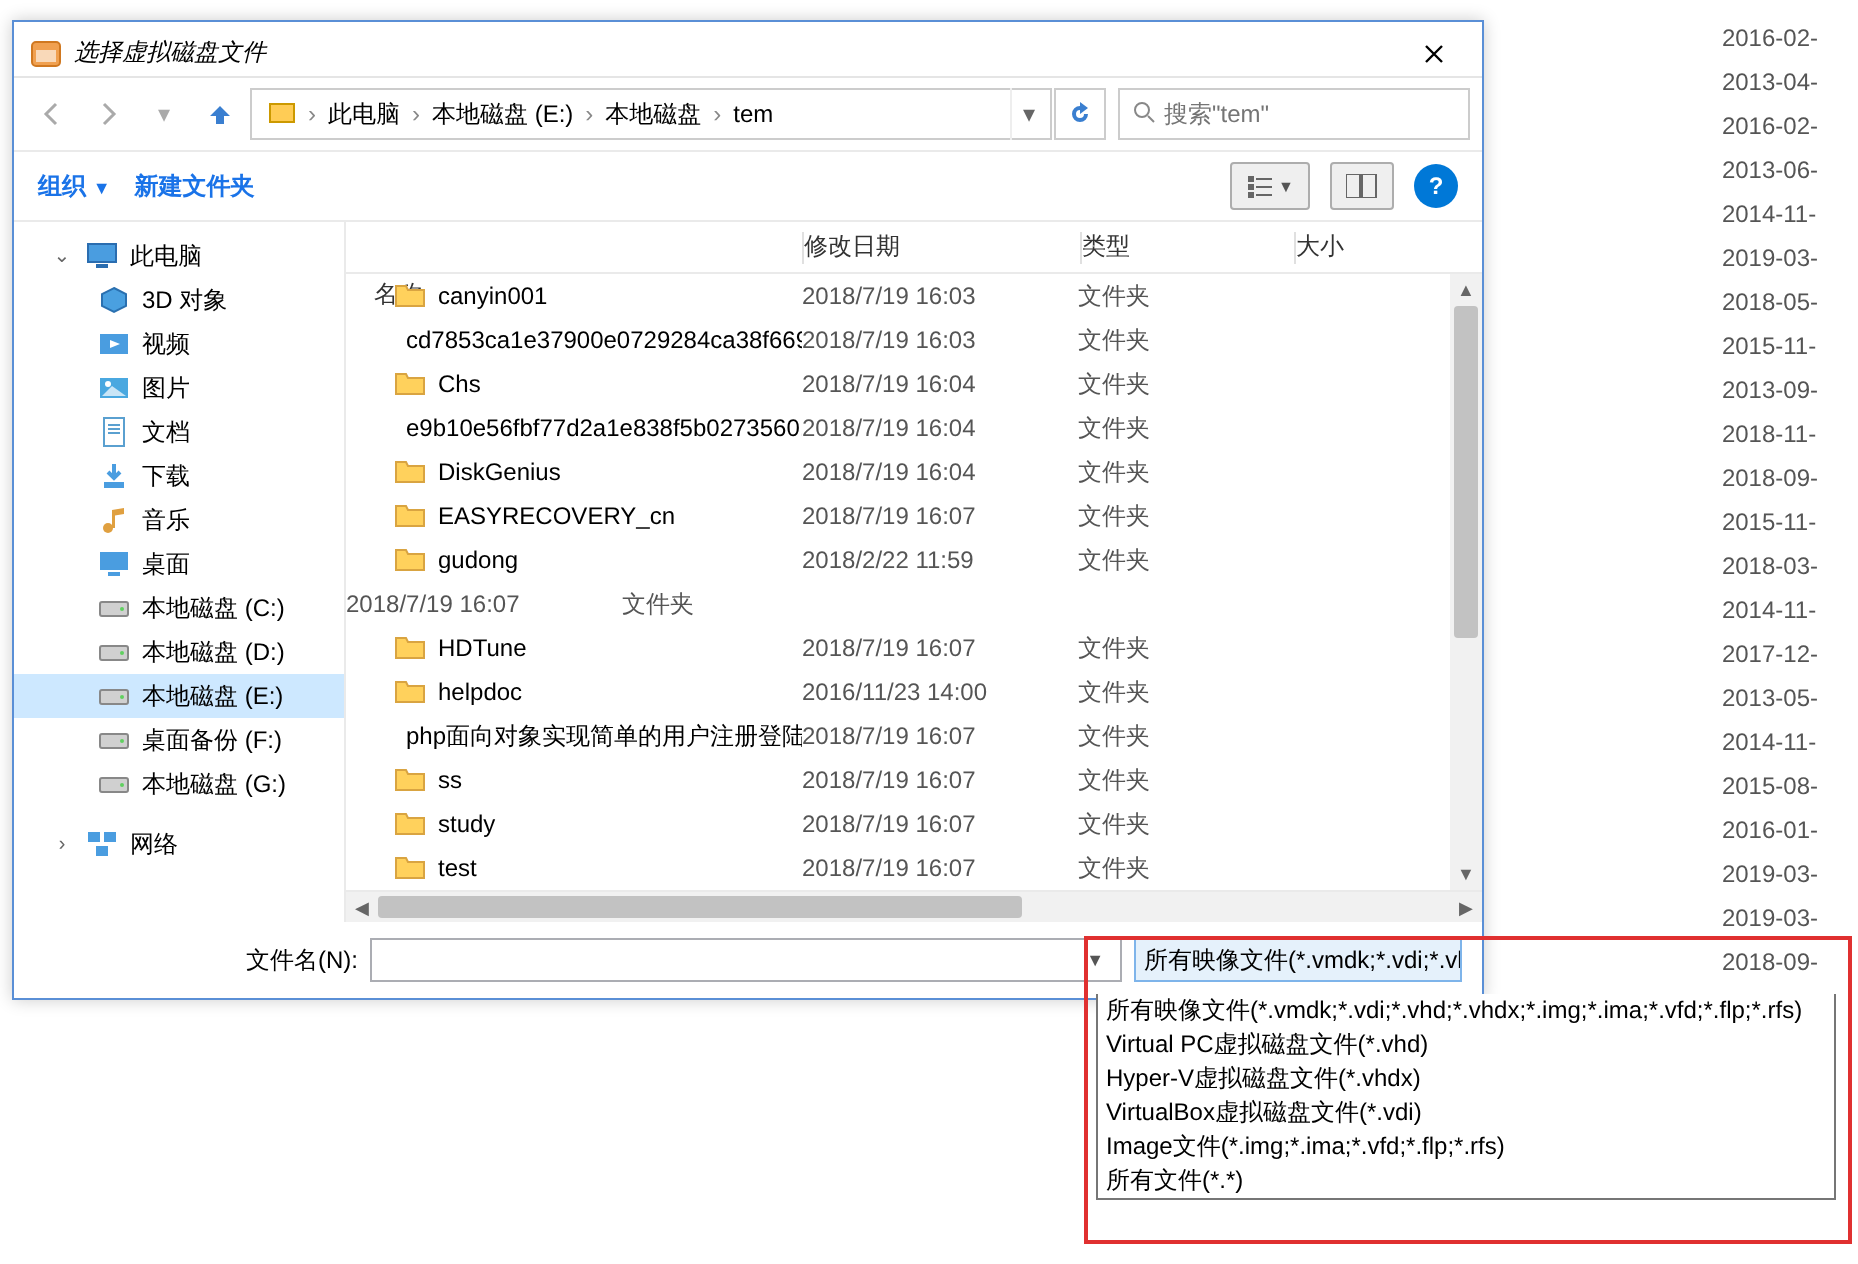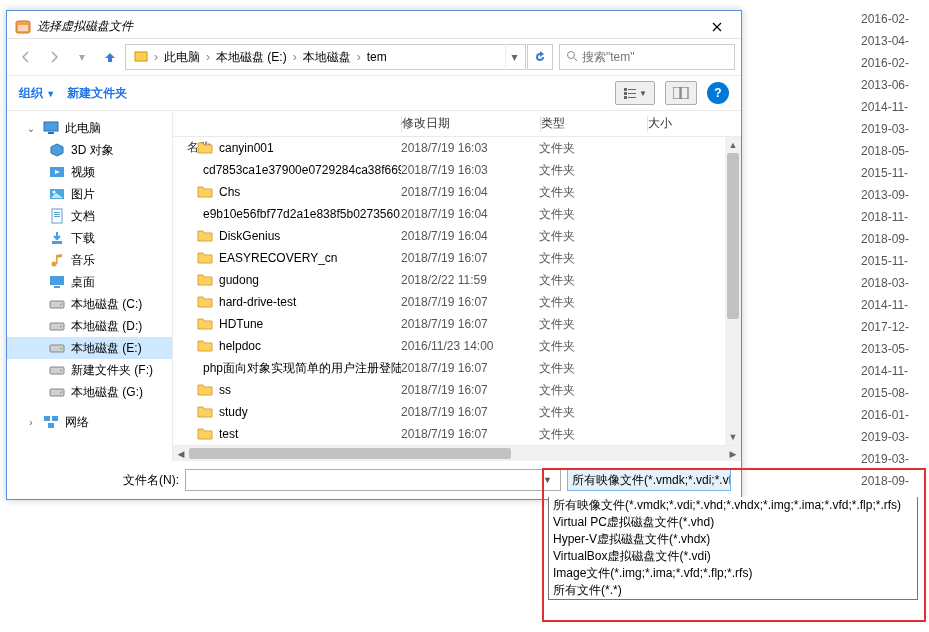--- a/index.html
+++ b/index.html
@@ -345,21 +345,21 @@
             </span>
             <span>本地磁盘 (E:)</span>
           </div>
           <div class="tree-item sub">
             <span class="ti-icon">
               <svg width="16" height="12">
                 <rect x="1" y="3" width="14" height="7" rx="1" fill="#d0d0d0" stroke="#888"></rect>
                 <circle cx="12" cy="6.5" r="1" fill="#60d060"></circle>
               </svg>
             </span>
-            <span>新建文件夹 (F:)</span>
+            <span>桌面备份 (F:)</span>
           </div>
           <div class="tree-item sub">
             <span class="ti-icon">
               <svg width="16" height="12">
                 <rect x="1" y="3" width="14" height="7" rx="1" fill="#d0d0d0" stroke="#888"></rect>
                 <circle cx="12" cy="6.5" r="1" fill="#60d060"></circle>
               </svg>
             </span>
             <span>本地磁盘 (G:)</span>
           </div>
@@ -460,26 +460,20 @@
               <svg class="folder-icon" viewBox="0 0 16 14">
                 <path d="M1 3 L1 12 L15 12 L15 4 L7 4 L6 2 L1 2 Z" fill="#ffd15c" stroke="#d9a441"></path>
               </svg>
               <span>gudong</span>
             </div>
             <div class="c-date">2018/2/22 11:59</div>
             <div class="c-type">文件夹</div>
             <div class="c-size"></div>
           </div>
           <div class="row">
-            <div class="c-name">
-              <svg class="folder-icon" viewBox="0 0 16 14">
-                <path d="M1 3 L1 12 L15 12 L15 4 L7 4 L6 2 L1 2 Z" fill="#ffd15c" stroke="#d9a441"></path>
-              </svg>
-              <span>hard-drive-test</span>
-            </div>
             <div class="c-date">2018/7/19 16:07</div>
             <div class="c-type">文件夹</div>
             <div class="c-size"></div>
           </div>
           <div class="row">
             <div class="c-name">
               <svg class="folder-icon" viewBox="0 0 16 14">
                 <path d="M1 3 L1 12 L15 12 L15 4 L7 4 L6 2 L1 2 Z" fill="#ffd15c" stroke="#d9a441"></path>
               </svg>
               <span>HDTune</span>

